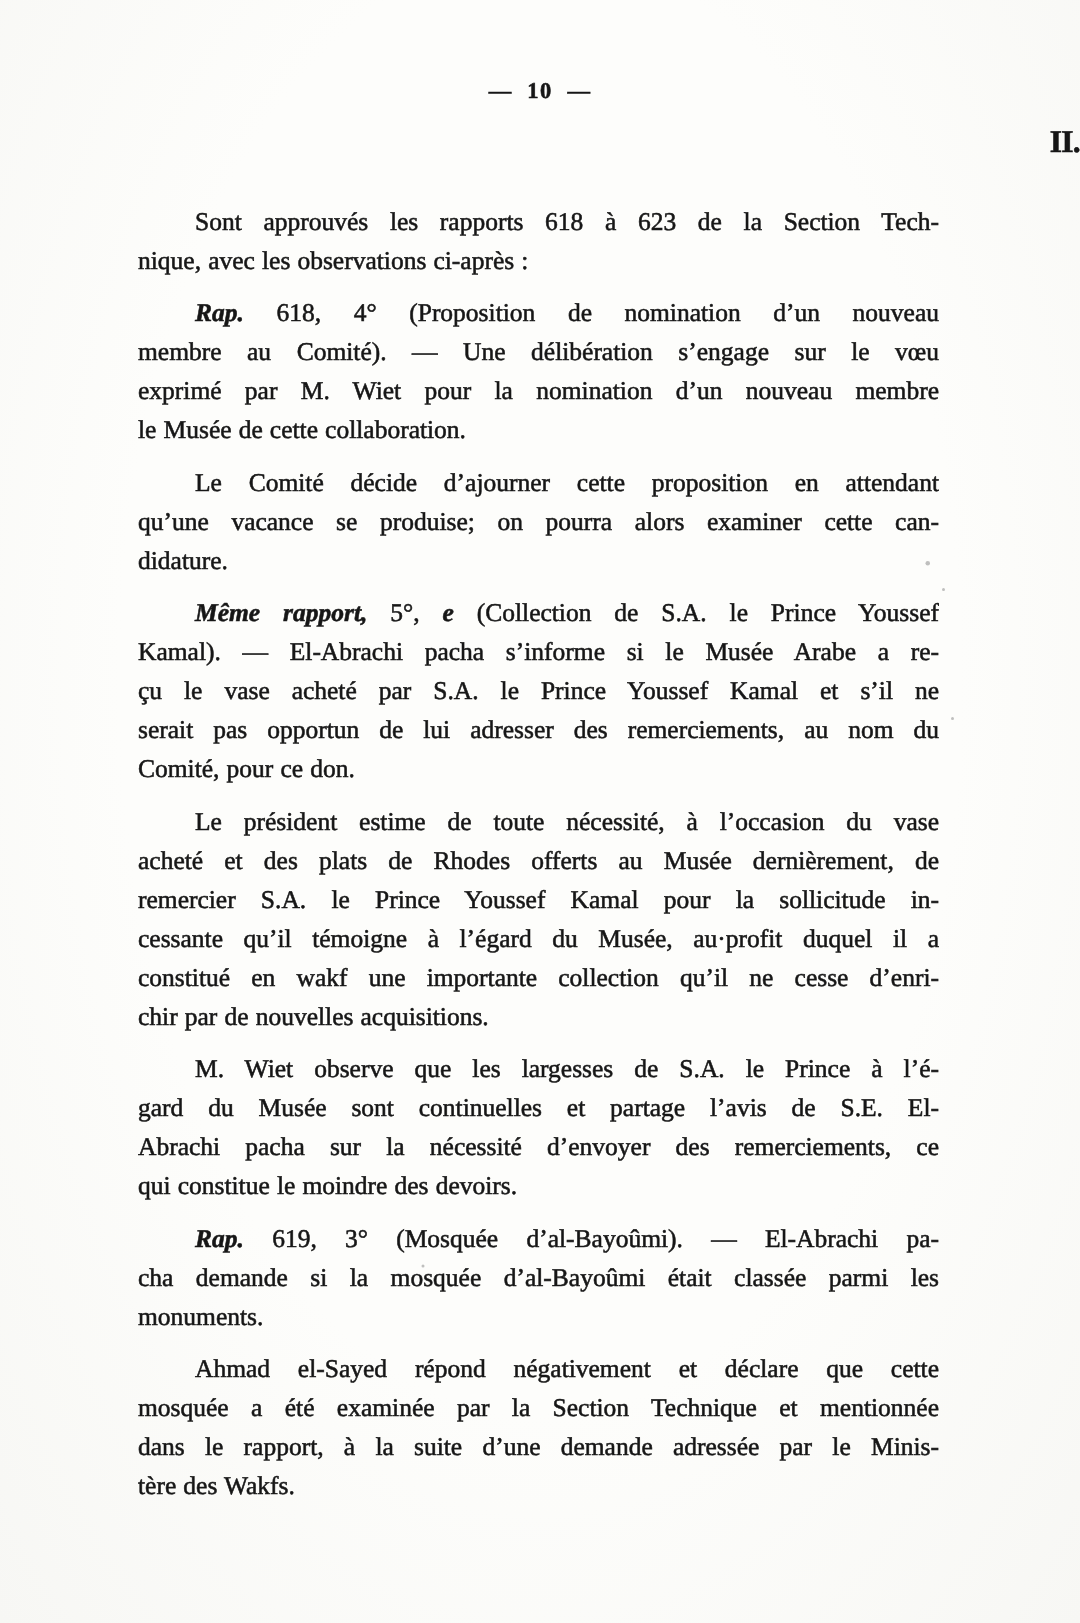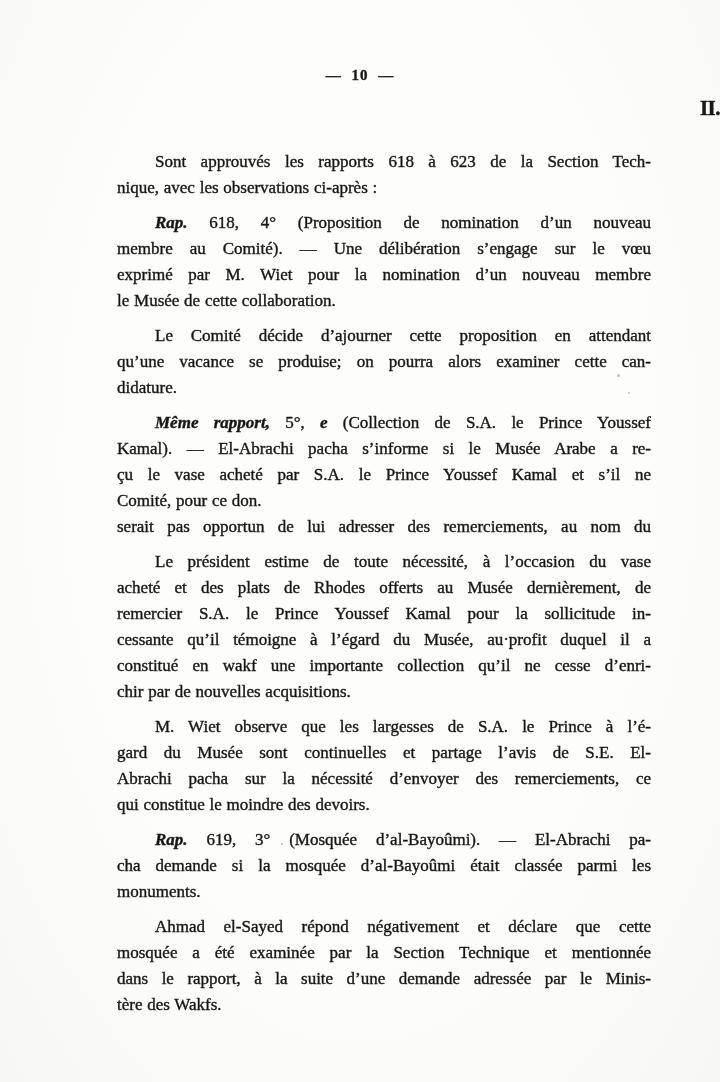--- a/index.html
+++ b/index.html
@@ -13,41 +13,41 @@
     background: radial-gradient(ellipse at 50% 42%, #fdfdfb 55%, #f7f7f4 100%);
     font-family: "Liberation Serif", serif;
     color: #161616;
     -webkit-text-stroke: 0.38px #1a1a1a;
   }
   .page {
     position: relative;
     width: 720px;
     height: 1082px;
     box-sizing: border-box;
-    padding-top: 68px;
+    padding-top: 54px;
   }
   .page-number {
     text-align: center;
     font-size: 15px;
     line-height: 15px;
     font-weight: bold;
     letter-spacing: 1px;
     word-spacing: 5px;
   }
   .section-heading {
     text-align: right;
     font-size: 21px;
     line-height: 24px;
     font-weight: bold;
     letter-spacing: -0.5px;
     margin-top: 13px;
   }
   .text-block {
     margin-top: 29px;
-    margin-left: 117px;
+    margin-left: 92px;
     width: 534px;
     font-size: 17px;
     line-height: 26px;
     word-spacing: 0.5px;
   }
   .paragraph + .paragraph { margin-top: 9px; }
   .line {
     text-align: justify;
     text-align-last: justify;
     max-height: 26px;
@@ -82,22 +82,22 @@
       </div>
       <div class="paragraph">
         <div class="line first"><span>Le Comité décide d’ajourner cette proposition en attendant</span></div>
         <div class="line"><span>qu’une vacance se produise; on pourra alors examiner cette can-</span></div>
         <div class="line final"><span>didature.</span></div>
       </div>
       <div class="paragraph">
         <div class="line first"><em>Même rapport,</em><span> 5°, </span><em>e</em><span> (Collection de S.A. le Prince Youssef</span></div>
         <div class="line"><span>Kamal). — El-Abrachi pacha s’informe si le Musée Arabe a re-</span></div>
         <div class="line"><span>çu le vase acheté par S.A. le Prince Youssef Kamal et s’il ne</span></div>
+        <div class="line"><span>serait pas opportun de lui adresser des remerciements, au nom du</span></div>
         <div class="line final"><span>Comité, pour ce don.</span></div>
-        <div class="line"><span>serait pas opportun de lui adresser des remerciements, au nom du</span></div>
       </div>
       <div class="paragraph">
         <div class="line first"><span>Le président estime de toute nécessité, à l’occasion du vase</span></div>
         <div class="line"><span>acheté et des plats de Rhodes offerts au Musée dernièrement, de</span></div>
         <div class="line"><span>remercier S.A. le Prince Youssef Kamal pour la sollicitude in-</span></div>
         <div class="line"><span>cessante qu’il témoigne à l’égard du Musée, au·profit duquel il a</span></div>
         <div class="line"><span>constitué en wakf une importante collection qu’il ne cesse d’enri-</span></div>
         <div class="line final"><span>chir par de nouvelles acquisitions.</span></div>
       </div>
       <div class="paragraph">

